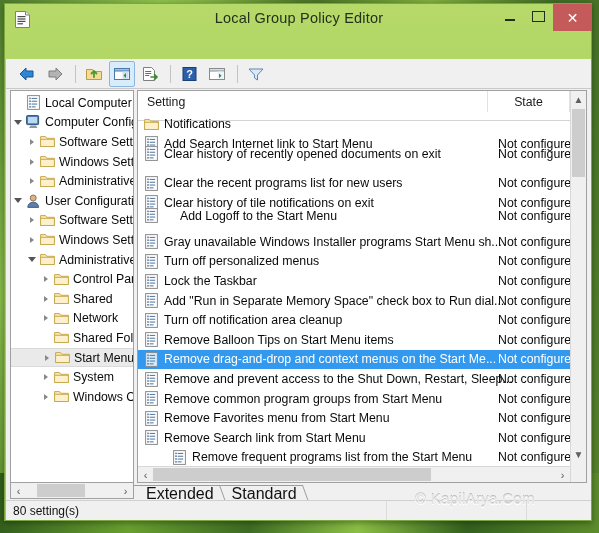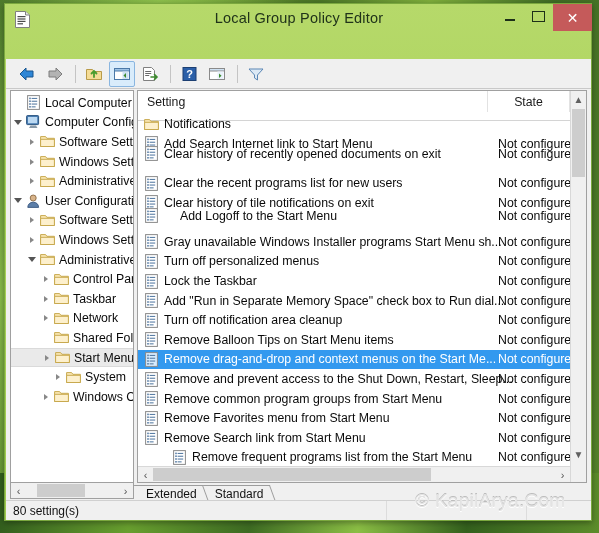--- a/index.html
+++ b/index.html
@@ -121,38 +121,38 @@
   #list-vthumb{position:absolute;left:1px;top:18px;width:13px;height:68px;background:#cdcdcd;}
   #list-hscroll{
     position:absolute;left:0;bottom:0px;width:432px;height:16px;background:#f0f0f0;
     border-top:1px solid #d8d8d8;box-sizing:border-box;display:flex;align-items:center;
   }
   #list-hthumb{position:absolute;left:15px;top:1px;width:278px;height:13px;background:#cdcdcd;}
   
   #tabs{position:absolute;left:131px;top:396px;height:18px;display:flex;align-items:flex-start;}
   .tab{
     position:relative;height:17px;display:flex;align-items:center;
-    font-size:12px;color:#111;padding:0 9px 0 9px;cursor:default;
+    font-size:16px;color:#111;padding:0 9px 0 9px;cursor:default;
   }
   .tab-shape{
     position:absolute;left:0;top:0;width:100%;height:100%;
     border-top:1px solid #9c9c9c;border-right:1px solid #9c9c9c;
     transform:skewX(20deg);box-sizing:border-box;
   }
   .tab span{position:relative;z-index:2;}
   
   #statusbar{
     position:absolute;left:1px;top:496px;width:585px;height:20px;background:#f0f0f0;
     border-top:1px solid #d0d0d0;box-sizing:border-box;
   }
   #status-text{position:absolute;left:7px;top:3px;font-size:12px;color:#111;}
   .sb-div{position:absolute;top:0;width:1px;height:19px;background:#dcdcdc;}
   
   #watermark{
-    position:absolute;left:415px;top:490px;font-size:19px;
+    position:absolute;left:415px;top:490px;font-size:15px;
     color:#e3e3e3;letter-spacing:.3px;white-space:nowrap;
     text-shadow:0 1px 0 #ffffff, 0 -1px 0 #bcbcbc;
     font-family:"Liberation Sans", sans-serif;
   }
 </style>
 </head>
 <body>
 
 <div id="desktop"></div>
 
@@ -386,21 +386,21 @@
           <div class="tnode" style="padding-left: 32px;">
             <span class="tw">
               <i class="arrow"></i>
             </span>
             <span class="ticon">
               <svg width="15" height="13" viewBox="0 0 15 13">
                 <path d="M0.6 1.6h5l1.3 1.7h7.5v8.2h-13.8z" fill="#fbe8b4" stroke="#c8a94f" stroke-width="1"></path>
                 <path d="M0.6 4.3h13.8v7.2h-13.8z" fill="#fdf0cd" stroke="#c8a94f" stroke-width="1"></path>
               </svg>
             </span>
-            <span>Taskbar</span>
+            <span>Shared</span>
           </div>
           <div class="tnode" style="padding-left: 32px;">
             <span class="tw">
               <i class="arrow"></i>
             </span>
             <span class="ticon">
               <svg width="15" height="13" viewBox="0 0 15 13">
                 <path d="M0.6 1.6h5l1.3 1.7h7.5v8.2h-13.8z" fill="#fbe8b4" stroke="#c8a94f" stroke-width="1"></path>
                 <path d="M0.6 4.3h13.8v7.2h-13.8z" fill="#fdf0cd" stroke="#c8a94f" stroke-width="1"></path>
               </svg>
@@ -422,21 +422,21 @@
               <i class="arrow"></i>
             </span>
             <span class="ticon">
               <svg width="15" height="13" viewBox="0 0 15 13">
                 <path d="M0.6 1.6h5l1.3 1.7h7.5v8.2h-13.8z" fill="#fbe8b4" stroke="#c8a94f" stroke-width="1"></path>
                 <path d="M0.6 4.3h13.8v7.2h-13.8z" fill="#fdf0cd" stroke="#c8a94f" stroke-width="1"></path>
               </svg>
             </span>
             <span>Start Menu and Taskbar</span>
           </div>
-          <div class="tnode" style="padding-left: 44px;">
+          <div class="tnode" style="padding-left: 32px;">
             <span class="tw">
               <i class="arrow"></i>
             </span>
             <span class="ticon">
               <svg width="15" height="13" viewBox="0 0 15 13">
                 <path d="M0.6 1.6h5l1.3 1.7h7.5v8.2h-13.8z" fill="#fbe8b4" stroke="#c8a94f" stroke-width="1"></path>
                 <path d="M0.6 4.3h13.8v7.2h-13.8z" fill="#fdf0cd" stroke="#c8a94f" stroke-width="1"></path>
               </svg>
             </span>
             <span>System</span>

